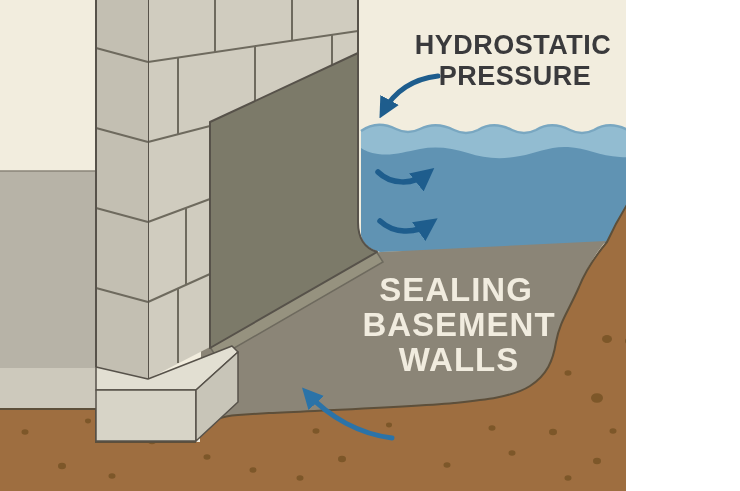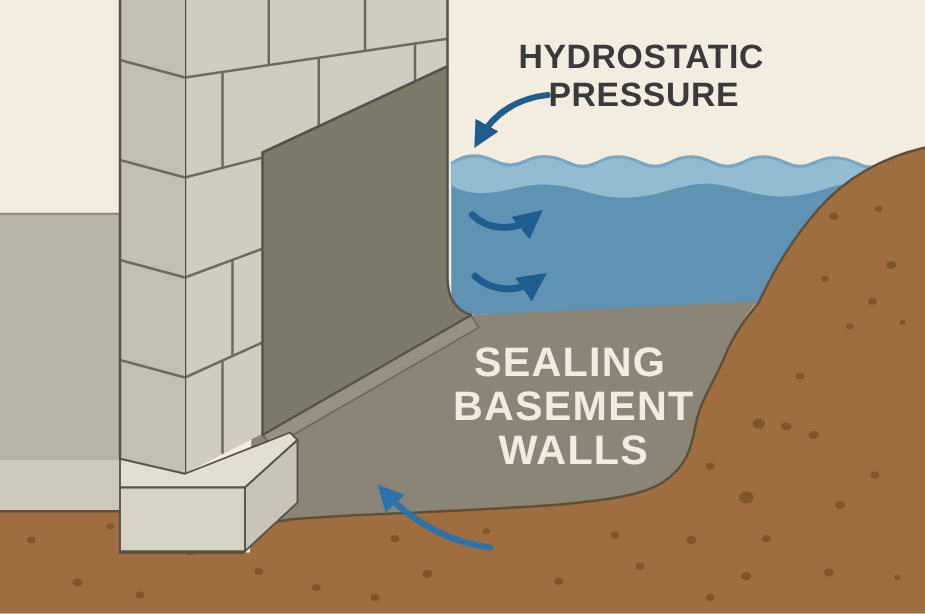--- a/index.html
+++ b/index.html
@@ -1,17 +1,17 @@
 <!DOCTYPE html>
 <html style="--c-bg: #f2edde; --c-left-ground: #b7b3a7; --c-left-ground-light: #cdc9bc; --c-wall-front: #d0ccbf; --c-wall-side: #c3bfb2; --c-joint: #6e6a5e; --c-outline: #57524a; --c-membrane: #7c7a69; --c-skirt: #96927f; --c-excavation: #8b8577; --c-water: #6093b3; --c-water-light: #92bcd1; --c-water-line: #79a7c1; --c-soil: #9e6e40; --c-speckle: #7d5729; --c-soil-outline: #5d4f3a; --c-footing-top: #e2dfd2; --c-footing-front: #d7d4c7; --c-footing-side: #c8c5b8; --c-arrow: #1e5d8d; --c-arrow-bright: #2b73a8; --c-heading: #3a3a3c; --c-label: #f1ecdf;"><head>
 <meta charset="utf-8">
 <style>
   html,body{margin:0;padding:0;background:#ffffff;}
   .stage{
-    width:740px;height:491px;position:relative;overflow:hidden;
+    width:626px;height:491px;position:relative;overflow:hidden;
     font-family:"Liberation Sans", sans-serif;
   }
   svg{display:block;}
   text{font-family:"Liberation Sans","DejaVu Sans",sans-serif;font-weight:bold;}
   .heading-text{font-size:27px;letter-spacing:0.5px;fill:var(--c-heading);}
   .main-label-text{font-size:33px;letter-spacing:1px;fill:var(--c-label);}
 </style>
 </head>
 <body>
 

